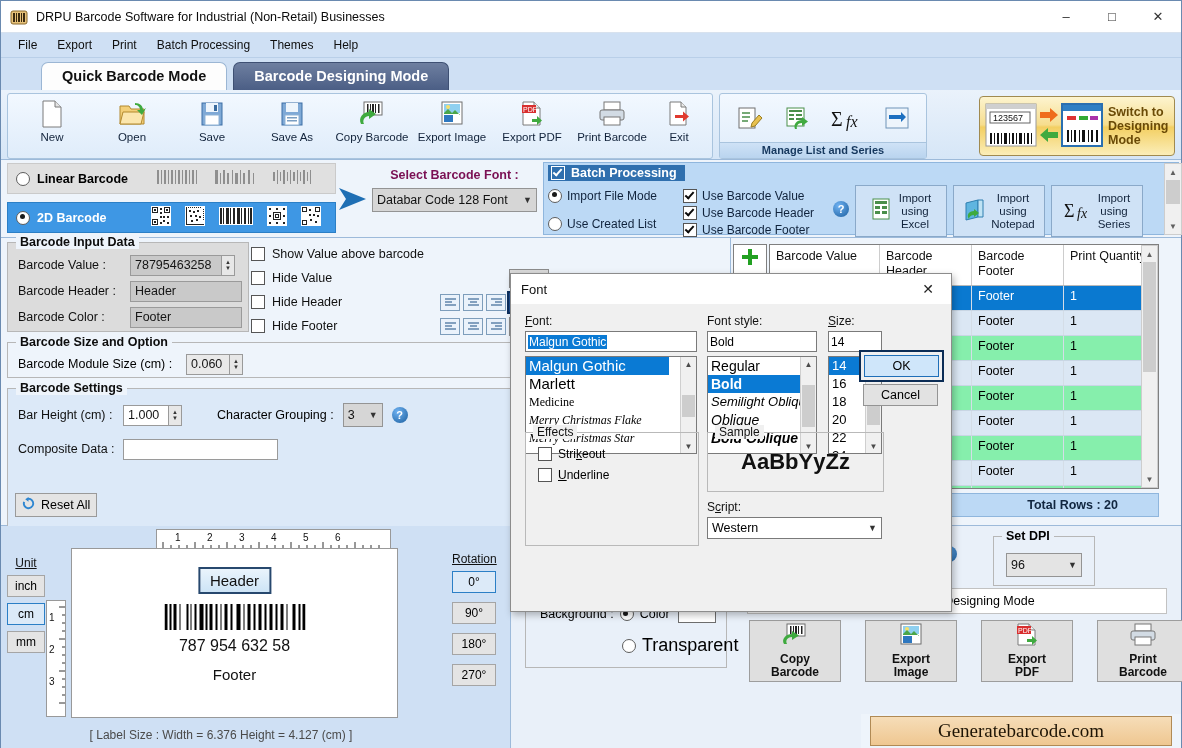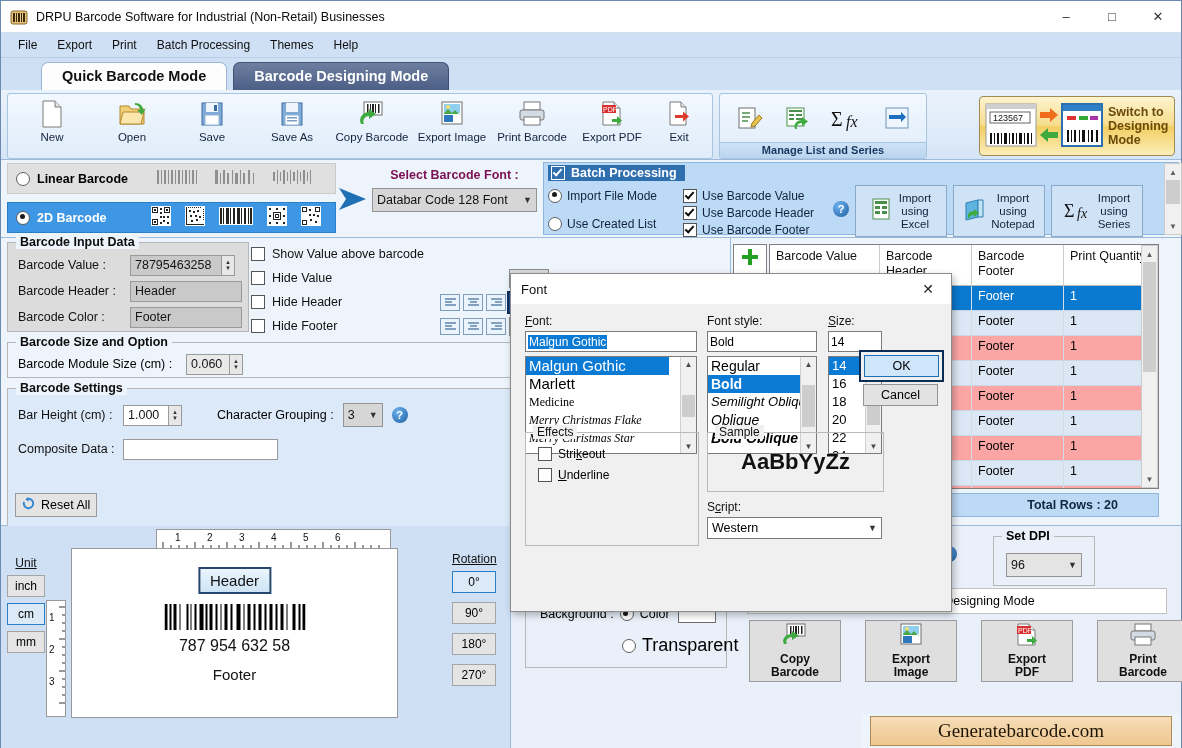--- a/index.html
+++ b/index.html
@@ -96,21 +96,21 @@
   .optrow{display:flex;align-items:center;height:24px;font-size:12.5px;color:#111;}
   .optrow .cbl{margin-left:7px;width:168px;}
   .alignbtn{width:20px;height:17px;border:1px solid #7d9dbb;background:#eaf2fb;display:flex;align-items:center;justify-content:center;margin-right:3px;box-sizing:border-box;}
   .fontbtn{width:40px;height:19px;border:1px solid #8c8c8c;background:#d9d9d9;font-size:12px;display:flex;align-items:center;justify-content:center;color:#111;box-sizing:border-box;}
   .fontbtn.focus{border:2px solid #1f4d8f;outline:2px solid #0c2f5e;background:#d9d9d9;}
   .colorlbl{margin-left:8px;font-size:12.5px;}
 
   .resetbtn{position:absolute;left:14px;bottom:8px;height:24px;width:82px;border:1px solid #9a9a9a;background:#e4e4e4;
             display:flex;align-items:center;gap:5px;padding-left:5px;box-sizing:border-box;font-size:12.5px;}
   .plusbtn{width:38px;display:flex;align-items:center;justify-content:center;font-size:22px;color:#25a02a;font-weight:bold;background:#fff;border:1px solid #7f7f7f;border-right:none;box-sizing:border-box;}
-  .tbl{position:absolute;left:38px;top:6px;right:22px;bottom:36px;border:1px solid #7f7f7f;background:#fca5a5;box-sizing:border-box;overflow:hidden;}
+  .tbl{position:absolute;left:38px;top:6px;right:22px;bottom:36px;border:1px solid #7f7f7f;background:#86efac;box-sizing:border-box;overflow:hidden;}
   .thead{display:flex;height:40px;background:#fff;border-bottom:1px solid #b9b9b9;}
   .th{font-size:12.5px;color:#111;padding:4px 6px;box-sizing:border-box;border-right:1px solid #cdcdcd;line-height:15px;}
   .trow{display:flex;height:24px;border-bottom:1px solid #c9d6e4;}
   .trow.alt{background:#dbe7f4;}
   .trow.sel{background:#0a79d0;color:#fff;}
   .td{font-size:12.5px;padding:3px 6px;box-sizing:border-box;border-right:1px solid #d4dde7;white-space:nowrap;overflow:hidden;}
   .totbar{position:absolute;left:38px;right:22px;bottom:8px;height:24px;background:#bcd9f5;border:1px solid #8fb6dd;
           display:flex;align-items:center;justify-content:flex-end;padding-right:40px;box-sizing:border-box;font-weight:bold;font-size:12.5px;color:#11263f;}
   .rowsel{position:absolute;left:2px;top:2px;height:20px;background:#fff;border:1px solid #9a9a9a;display:flex;align-items:center;padding:0 4px;font-size:12px;box-sizing:border-box;}
 
@@ -284,39 +284,39 @@
                 <rect x="5" y="4" width="16" height="9" fill="#8fd0f0"></rect>
                 <circle cx="9" cy="7" r="2" fill="#f6e06a"></circle>
                 <path d="M5 13l4-4 4 4 3-3 5 5v-1H5z" fill="#4aa64a"></path>
                 <rect x="5" y="15" width="9" height="7" fill="#2e78c0"></rect>
               </svg>
           </span>
           <span class="lbl">Export Image</span>
         </div>
         <div class="ritem">
           <span class="ic">
-            <svg width="28" height="28">
-                <rect x="6" y="2" width="16" height="8" fill="#fff" stroke="#777"></rect>
-                <rect x="2" y="10" width="24" height="10" rx="2" fill="#d2dbe4" stroke="#777"></rect>
-                <rect x="6" y="17" width="16" height="8" fill="#fff" stroke="#777"></rect>
-              </svg>
-          </span>
-          <span class="lbl">Print Barcode</span>
-        </div>
-        <div class="ritem">
-          <span class="ic">
             <svg width="26" height="28">
                 <path d="M4 2h11l6 6v17H4z" fill="#fff" stroke="#7a7a7a"></path>
                 <path d="M15 2v6h6" fill="#e9e9e9" stroke="#7a7a7a"></path>
                 <rect x="3" y="5" width="14" height="8" fill="#d82f2f"></rect>
                 <text x="4" y="11.5" font-size="7" fill="#fff" font-family="Liberation Sans">PDF</text>
                 <path d="M13 19h5v-3l5 4.5-5 4.5v-3h-5z" fill="#3faa3f"></path>
               </svg>
           </span>
           <span class="lbl">Export PDF</span>
+        </div>
+        <div class="ritem">
+          <span class="ic">
+            <svg width="28" height="28">
+                <rect x="6" y="2" width="16" height="8" fill="#fff" stroke="#777"></rect>
+                <rect x="2" y="10" width="24" height="10" rx="2" fill="#d2dbe4" stroke="#777"></rect>
+                <rect x="6" y="17" width="16" height="8" fill="#fff" stroke="#777"></rect>
+              </svg>
+          </span>
+          <span class="lbl">Print Barcode</span>
         </div>
         <div class="ritem narrow">
           <span class="ic">
             <svg width="24" height="28">
                 <path d="M3 2h11l5 5v18H3z" fill="#fff" stroke="#7a7a7a"></path>
                 <path d="M14 2v5h5" fill="#e9e9e9" stroke="#7a7a7a"></path>
                 <path d="M8 15h8v-3.5l6 5-6 5V18H8z" fill="#e03a2f"></path>
               </svg>
           </span>
           <span class="lbl">Exit</span>
@@ -990,20 +990,21 @@
               <rect x="128" y="0" width="3" height="26"></rect>
                 <rect x="134" y="0" width="2" height="26"></rect>
                 <rect x="138" y="0" width="3" height="26"></rect>
             </g>
           </svg>
         </div>
         <div class="valtxt" style="top:88px;">787 954 632 58</div>
         <div class="footxt" style="top:117px;">Footer</div>
       </div>
 
+      <div class="labelsize">[ Label Size : Width = 6.376  Height = 4.127 (cm) ]</div>
 
       <div class="rotcol">
         <div class="unitlbl" style="white-space:nowrap;">Rotation</div>
         <div class="rotbtn act">0°</div>
         <div class="rotbtn">90°</div>
         <div class="rotbtn">180°</div>
         <div class="rotbtn">270°</div>
       </div>
     </div>
 

